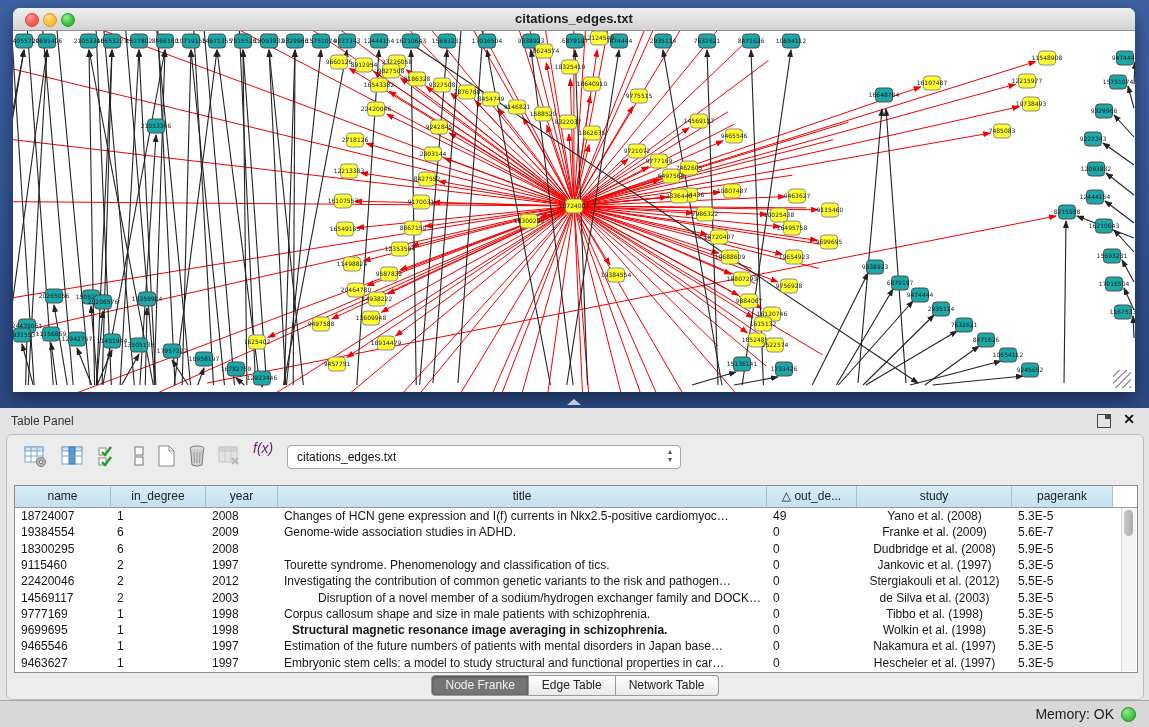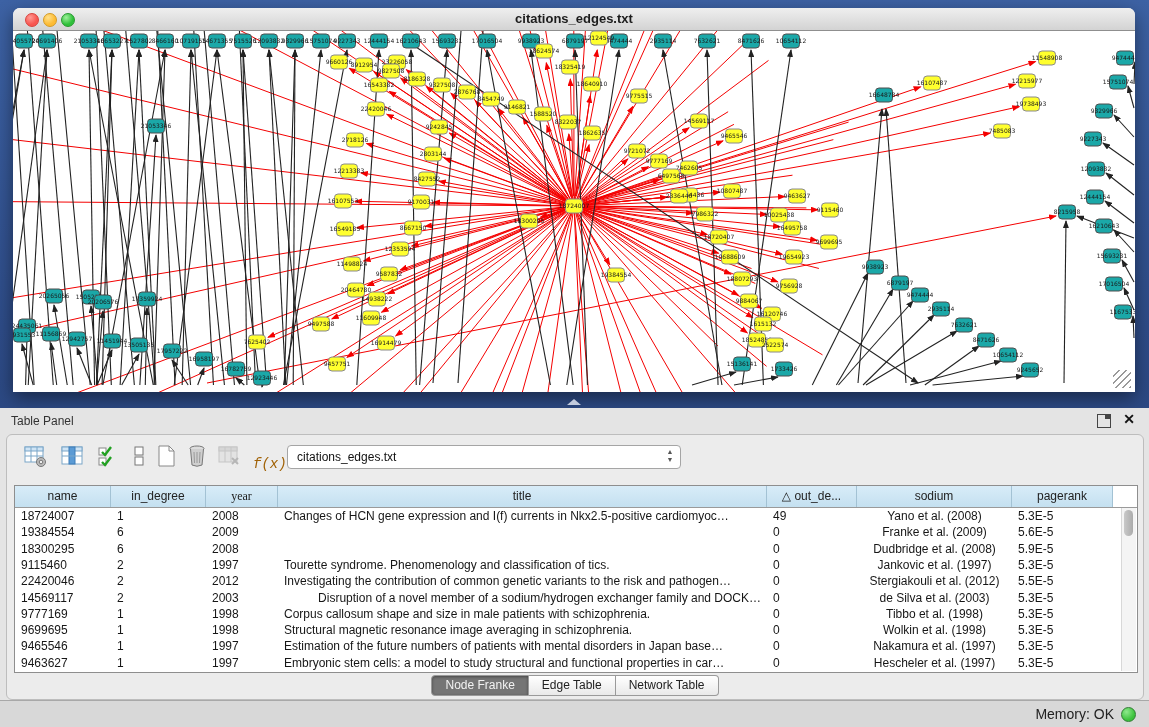--- a/index.html
+++ b/index.html
@@ -30,22 +30,22 @@
   #tp-header{position:absolute;left:0;top:0;right:0;height:26px;}
   #tp-title{position:absolute;left:11px;top:6px;font-size:12px;color:#333;}
   #tp-float{position:absolute;right:38px;top:6px;width:12px;height:12px;border:1px solid #444;}
   #tp-float:before{content:"";position:absolute;right:-1px;top:-1px;width:6px;height:5px;background:#444;}
   #tp-close{position:absolute;right:14px;top:3px;font-size:14px;font-weight:bold;color:#111;cursor:default;}
   #tp-card{position:absolute;left:6px;top:26px;width:1136px;height:264px;background:#ececec;
       border:1px solid #bdbdbd;border-radius:6px;}
   
   .tbtn{position:absolute;top:9px;width:24px;height:24px;}
   .tbtn svg{width:24px;height:24px;}
-  #fx-label{position:absolute;top:21px;font-size:14px;font-style:italic;color:#a16207;
-      font-family:Liberation Mono, monospace;}
+  #fx-label{position:absolute;top:5px;font-size:14px;font-style:italic;color:#701a75;
+      font-family:Liberation Sans, sans-serif;}
   #table-select{position:absolute;left:280px;top:10px;width:392px;height:22px;background:#fff;
       border:1px solid #a5a5a5;border-radius:4px;font-size:12px;color:#111;}
   #table-select .val{position:absolute;left:9px;top:4px;}
   #table-select .stepper{position:absolute;right:4px;top:2px;width:12px;height:18px;
       font-size:7px;line-height:8px;color:#555;text-align:center;}
   
   #tbl{position:absolute;left:7px;top:50px;width:1122px;height:186px;background:#fff;
       border:1px solid #8e8e8e;overflow:hidden;}
   #thead{position:absolute;left:0;top:0;height:21px;right:0;background:#fff;border-bottom:1px solid #9a9a9a;}
   .th{position:absolute;top:0;height:21px;background:linear-gradient(180deg,#d8ecf8,#c4e0f0);
@@ -649,43 +649,44 @@
     <span id="fx-label" style="left:246px">f(x)</span>
     <div id="table-select">
       <span class="val">citations_edges.txt</span>
       <span class="stepper">▲<br>▼</span>
     </div>
 
     <div id="tbl">
       <div id="thead">
           <div class="th" style="left: 0px; width: 96px;">name</div>
           <div class="th" style="left: 96px; width: 95px;">in_degree</div>
-          <div class="th" style="left: 191px; width: 72px; font-family: Liberation Serif, serif;">year</div>
+          <div class="th" style="left: 191px; width: 72px;">year</div>
           <div class="th" style="left: 263px; width: 489px;">title</div>
           <div class="th" style="left: 752px; width: 90px;">△ out_de...</div>
-          <div class="th" style="left: 842px; width: 155px;">sodium</div>
+          <div class="th" style="left: 842px; width: 155px;">study</div>
           <div class="th" style="left: 997px; width: 101px;">pagerank</div>
         </div>
       <div id="tbody">
           <div class="tr" style="top: 0px;">
             <div class="td" style="left: 0px; width: 96px;">18724007</div>
             <div class="td" style="left: 96px; width: 95px;">1</div>
             <div class="td" style="left: 191px; width: 72px;">2008</div>
             <div class="td" style="left: 263px; width: 489px;">Changes of HCN gene expression and I(f) currents in Nkx2.5-positive cardiomyoc…</div>
             <div class="td" style="left: 752px; width: 90px;">49</div>
             <div class="td c" style="left: 842px; width: 155px;">Yano et al. (2008)</div>
             <div class="td" style="left: 997px; width: 101px;">5.3E-5</div>
           </div>
           <div class="tr" style="top: 16.3px;">
             <div class="td" style="left: 0px; width: 96px;">19384554</div>
             <div class="td" style="left: 96px; width: 95px;">6</div>
             <div class="td" style="left: 191px; width: 72px;">2009</div>
+            <div class="td" style="left: 263px; width: 489px;">Genome-wide association studies in ADHD.</div>
             <div class="td" style="left: 752px; width: 90px;">0</div>
             <div class="td c" style="left: 842px; width: 155px;">Franke et al. (2009)</div>
-            <div class="td" style="left: 997px; width: 101px;">5.6E-5</div>
+            <div class="td" style="left: 997px; width: 101px;">5.6E-7</div>
           </div>
           <div class="tr" style="top: 32.6px;">
             <div class="td" style="left: 0px; width: 96px;">18300295</div>
             <div class="td" style="left: 96px; width: 95px;">6</div>
             <div class="td" style="left: 191px; width: 72px;">2008</div>
             <div class="td" style="left: 752px; width: 90px;">0</div>
             <div class="td c" style="left: 842px; width: 155px;">Dudbridge et al. (2008)</div>
             <div class="td" style="left: 997px; width: 101px;">5.9E-5</div>
           </div>
           <div class="tr" style="top: 48.9px;">
@@ -721,21 +722,21 @@
             <div class="td" style="left: 191px; width: 72px;">1998</div>
             <div class="td" style="left: 263px; width: 489px;">Corpus callosum shape and size in male patients with schizophrenia.</div>
             <div class="td" style="left: 752px; width: 90px;">0</div>
             <div class="td c" style="left: 842px; width: 155px;">Tibbo et al. (1998)</div>
             <div class="td" style="left: 997px; width: 101px;">5.3E-5</div>
           </div>
           <div class="tr" style="top: 114.1px;">
             <div class="td" style="left: 0px; width: 96px;">9699695</div>
             <div class="td" style="left: 96px; width: 95px;">1</div>
             <div class="td" style="left: 191px; width: 72px;">1998</div>
-            <div class="td" style="left: 263px; width: 489px;">Structural magnetic resonance image averaging in schizophrenia.</div>
+            <div class="td" style="left: 271px; width: 489px; font-weight: bold;">Structural magnetic resonance image averaging in schizophrenia.</div>
             <div class="td" style="left: 752px; width: 90px;">0</div>
             <div class="td c" style="left: 842px; width: 155px;">Wolkin et al. (1998)</div>
             <div class="td" style="left: 997px; width: 101px;">5.3E-5</div>
           </div>
           <div class="tr" style="top: 130.4px;">
             <div class="td" style="left: 0px; width: 96px;">9465546</div>
             <div class="td" style="left: 96px; width: 95px;">1</div>
             <div class="td" style="left: 191px; width: 72px;">1997</div>
             <div class="td" style="left: 263px; width: 489px;">Estimation of the future numbers of patients with mental disorders in Japan base…</div>
             <div class="td" style="left: 752px; width: 90px;">0</div>

